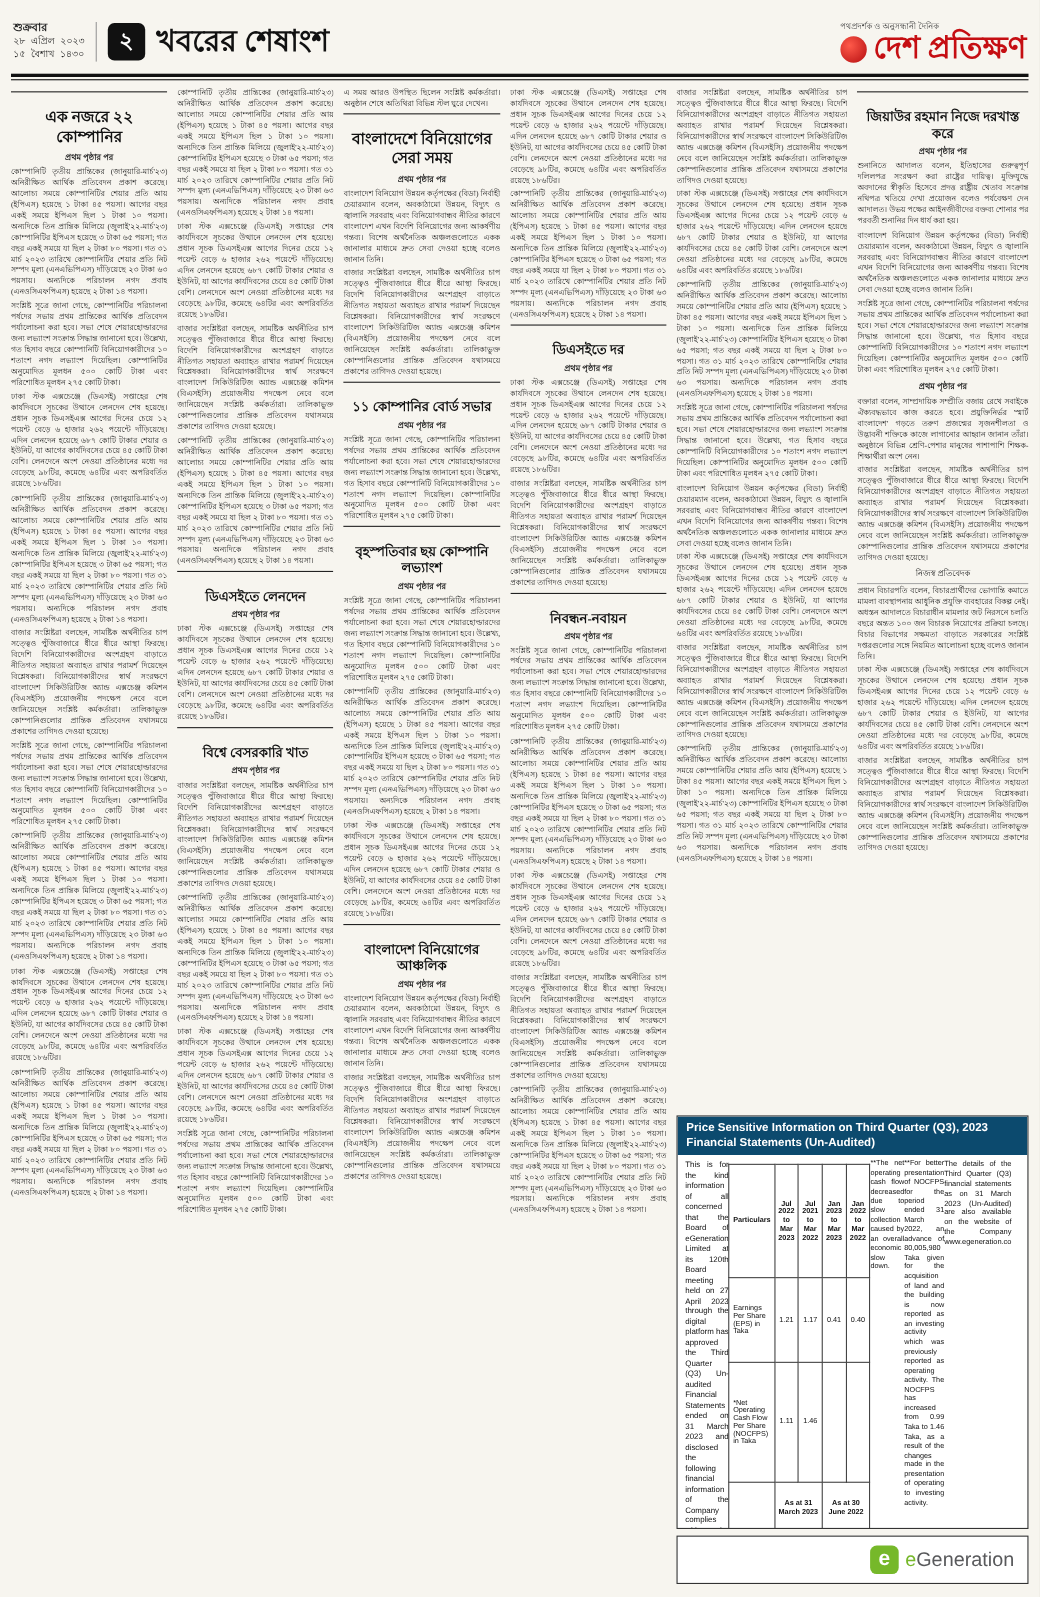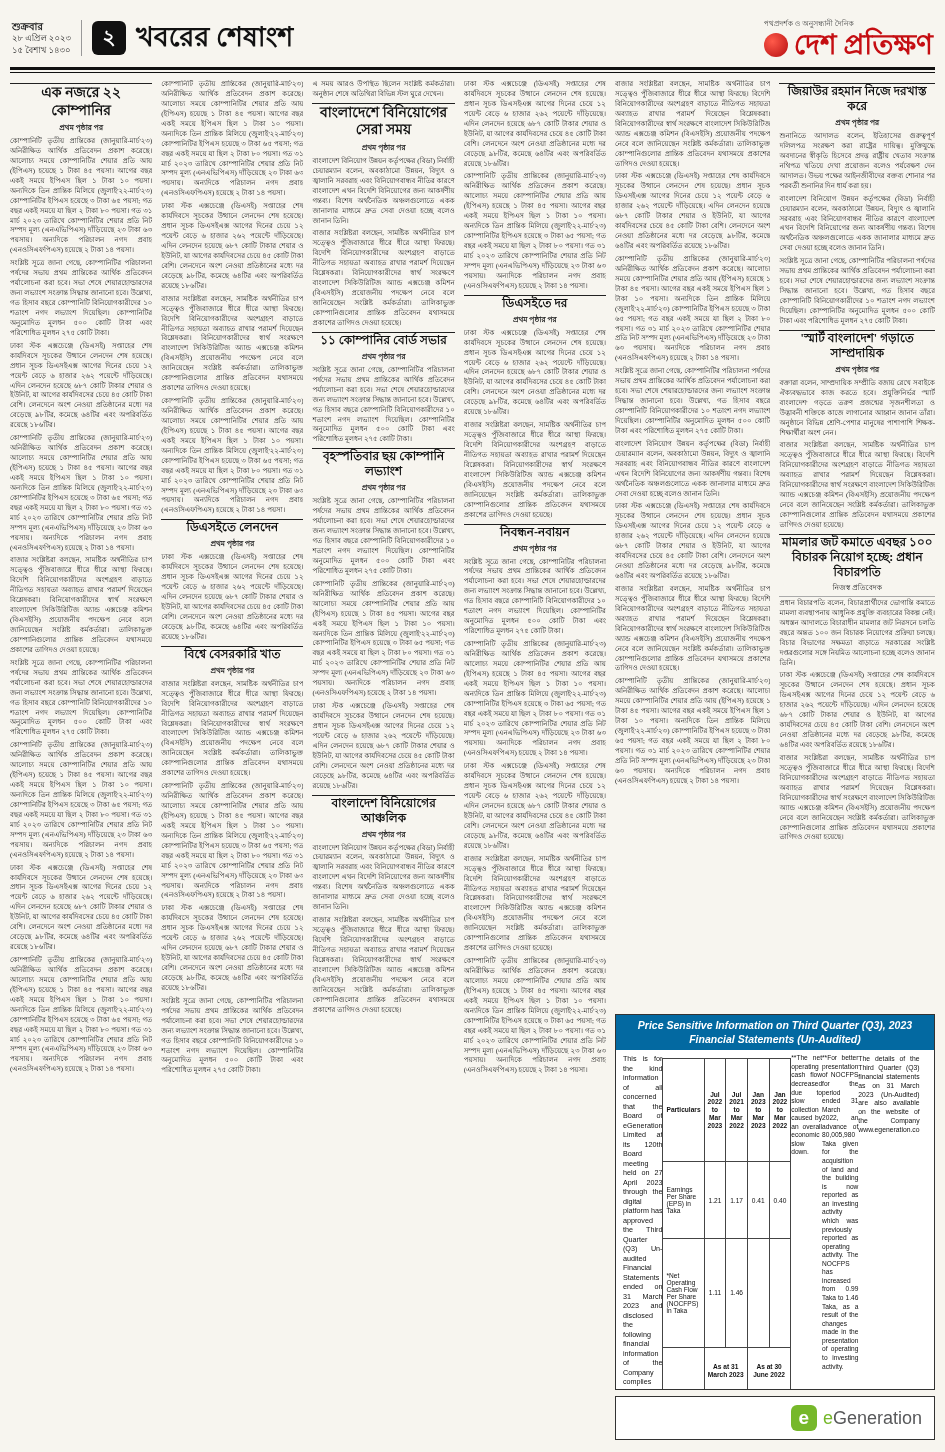--- a/index.html
+++ b/index.html
@@ -2,21 +2,21 @@
 <html><head>
 <meta charset="utf-8">
 <style>
   * { margin:0; padding:0; box-sizing:border-box; }
   html,body { width:945px; height:1452px; }
   body { font-family:"Liberation Serif", serif; background:#e8e5dd; overflow:hidden; }
   .page { width:945px; height:1452px; background:#f7f5ef; padding:12px 10px 10px; overflow:hidden; }
 
   
   .masthead { display:flex; align-items:center; gap:10px; height:52px; padding:0 2px; }
-  .dateblock { font-size:8.5px; line-height:1.35; color:#222; }
+  .dateblock { font-size:8.5px; line-height:1.35; color:#222;font-family:Liberation Mono, monospace; }
   .dateblock .day { font-weight:bold; font-size:10px; }
   .vr { width:1px; height:36px; background:#999; }
   .pagenum { width:34px; height:34px; background:#111; color:#fff; border-radius:6px;
              display:flex; align-items:center; justify-content:center; font-size:20px; font-weight:bold; }
   .section-title { font-size:27px; font-weight:bold; color:#111; white-space:nowrap; }
   .brand { margin-left:auto; text-align:left; }
   .tagline { font-size:7.5px; color:#444; margin-bottom:1px; }
   .brand-row { display:flex; align-items:center; gap:6px; justify-content:flex-end; }
   .brand-mark { width:24px; height:24px; border-radius:50%;
                 background:radial-gradient(circle at 35% 35%, #ff5a4a, #b50d10); display:inline-block; }
@@ -25,31 +25,31 @@
   .rule-thin  { height:1px; background:#111; margin-top:2px; }
 
   
   .cols { display:flex; gap:9px; height:1360px; margin-top:7px; }
   .col { flex:1; min-width:0; overflow:hidden; }
   .right-group { flex:2.25; min-width:0; display:flex; flex-direction:column; gap:6px; }
   .right-cols { display:flex; gap:9px; height:928px; overflow:hidden; }
   .rcol { flex:1; min-width:0; overflow:hidden; }
 
   .hl { font-weight:bold; text-align:center; font-size:14px; line-height:1.25;
-        padding:0 2px 2px; border-top:1px solid #222; margin-top:3px; color:#111; }
+        padding:15px 2px 2px; border-top:1px solid #222; margin-top:3px; color:#111; }
   .hl-sm { font-size:12px; }
   .kicker { text-align:center; font-size:7.5px; font-weight:bold; padding:1px 0 3px; color:#222; }
   .byline { text-align:center; font-size:7.5px; padding:0 0 2px; color:#222; border-bottom:1px solid #aaa; margin-bottom:2px; }
   p.body { font-size:7px; line-height:1.42; text-align:justify; margin:0 0 3px; color:#1b1b1b;font-family:Liberation Serif, serif; }
 
   
   .ad { flex:1; border:1px solid #333; background:#fff; overflow:hidden;
         font-family:"Liberation Sans", sans-serif; display:flex; flex-direction:column; }
-  .ad-title { background:#0369a1; color:#fff; text-align:center; font-weight:bold;
-              font-size:10.5px; line-height:1.3; padding:4px 8px;font-style:italic; }
+  .ad-title { background:#0c4a6e; color:#fff; text-align:left; font-weight:bold;
+              font-size:10.5px; line-height:1.3; padding:4px 8px; }
   .ad-inner { padding:4px 7px 3px; display:flex; flex-direction:row; flex:1; }
   .ad-intro { font-size:7.2px; line-height:1.32; text-align:justify; color:#111; }
   table.fin { width:100%; border-collapse:collapse; font-size:6.6px; margin:4px 0 3px; color:#111; }
   .fin th, .fin td { border:1px solid #444; padding:2px 3px; vertical-align:middle; }
   .fin th { font-weight:bold; text-align:center; line-height:1.2; }
   .fin td.lbl { text-align:left; width:38%; }
   .fin td.num { text-align:center; }
   .fn { font-size:6.6px; line-height:1.3; text-align:justify; color:#111; margin-bottom:2px; }
   .ad-details { font-size:6.8px; line-height:1.3; text-align:justify; color:#111; margin-top:1px; }
   .sig-row { display:flex; align-items:flex-end; margin-top:auto; padding-top:2px; }
@@ -200,27 +200,25 @@
         </section>
 
         <section class="rcol">
           <div class="hl hl-sm">জিয়াউর রহমান নিজে দরখাস্ত করে</div>
           <div class="kicker">প্রথম পৃষ্ঠার পর</div>
           <div>
               <p class="body">শুনানিতে আদালত বলেন, ইতিহাসের গুরুত্বপূর্ণ দলিলপত্র সংরক্ষণ করা রাষ্ট্রের দায়িত্ব। মুক্তিযুদ্ধে অবদানের স্বীকৃতি হিসেবে প্রদত্ত রাষ্ট্রীয় খেতাব সংক্রান্ত নথিপত্র খতিয়ে দেখা প্রয়োজন বলেও পর্যবেক্ষণ দেন আদালত। উভয় পক্ষের আইনজীবীদের বক্তব্য শোনার পর পরবর্তী শুনানির দিন ধার্য করা হয়।</p>
               <p class="body">বাংলাদেশ বিনিয়োগ উন্নয়ন কর্তৃপক্ষের (বিডা) নির্বাহী চেয়ারম্যান বলেন, অবকাঠামো উন্নয়ন, বিদ্যুৎ ও জ্বালানি সরবরাহ এবং বিনিয়োগবান্ধব নীতির কারণে বাংলাদেশ এখন বিদেশি বিনিয়োগের জন্য আকর্ষণীয় গন্তব্য। বিশেষ অর্থনৈতিক অঞ্চলগুলোতে একক জানালার মাধ্যমে দ্রুত সেবা দেওয়া হচ্ছে বলেও জানান তিনি।</p>
               <p class="body">সংশ্লিষ্ট সূত্রে জানা গেছে, কোম্পানিটির পরিচালনা পর্ষদের সভায় প্রথম প্রান্তিকের আর্থিক প্রতিবেদন পর্যালোচনা করা হবে। সভা শেষে শেয়ারহোল্ডারদের জন্য লভ্যাংশ সংক্রান্ত সিদ্ধান্ত জানানো হবে। উল্লেখ্য, গত হিসাব বছরে কোম্পানিটি বিনিয়োগকারীদের ১০ শতাংশ নগদ লভ্যাংশ দিয়েছিল। কোম্পানিটির অনুমোদিত মূলধন ৫০০ কোটি টাকা এবং পরিশোধিত মূলধন ২৭৫ কোটি টাকা।</p>
             </div>
-          <div class="hl hl-sm">'স্মার্ট বাংলাদেশ' গড়াতে সাম্প্রদায়িক</div>
           <div class="kicker">প্রথম পৃষ্ঠার পর</div>
           <div>
               <p class="body">বক্তারা বলেন, সাম্প্রদায়িক সম্প্রীতি বজায় রেখে সবাইকে ঐক্যবদ্ধভাবে কাজ করতে হবে। প্রযুক্তিনির্ভর 'স্মার্ট বাংলাদেশ' গড়তে তরুণ প্রজন্মের সৃজনশীলতা ও উদ্ভাবনী শক্তিকে কাজে লাগানোর আহ্বান জানান তাঁরা। অনুষ্ঠানে বিভিন্ন শ্রেণি-পেশার মানুষের পাশাপাশি শিক্ষক-শিক্ষার্থীরা অংশ নেন।</p>
               <p class="body">বাজার সংশ্লিষ্টরা বলছেন, সামষ্টিক অর্থনীতির চাপ সত্ত্বেও পুঁজিবাজারে ধীরে ধীরে আস্থা ফিরছে। বিদেশি বিনিয়োগকারীদের অংশগ্রহণ বাড়াতে নীতিগত সহায়তা অব্যাহত রাখার পরামর্শ দিয়েছেন বিশ্লেষকরা। বিনিয়োগকারীদের স্বার্থ সংরক্ষণে বাংলাদেশ সিকিউরিটিজ অ্যান্ড এক্সচেঞ্জ কমিশন (বিএসইসি) প্রয়োজনীয় পদক্ষেপ নেবে বলে জানিয়েছেন সংশ্লিষ্ট কর্মকর্তারা। তালিকাভুক্ত কোম্পানিগুলোর প্রান্তিক প্রতিবেদন যথাসময়ে প্রকাশের তাগিদও দেওয়া হয়েছে।</p>
             </div>
-          <div class="hl hl-sm">মামলার জট কমাতে এবছর ১০০ বিচারক নিয়োগ হচ্ছে: প্রধান বিচারপতি</div>
           <div class="byline">নিজস্ব প্রতিবেদক</div>
           <div>
               <p class="body">প্রধান বিচারপতি বলেন, বিচারপ্রার্থীদের ভোগান্তি কমাতে মামলা ব্যবস্থাপনায় আধুনিক প্রযুক্তি ব্যবহারের বিকল্প নেই। অধস্তন আদালতে বিচারাধীন মামলার জট নিরসনে চলতি বছরে অন্তত ১০০ জন বিচারক নিয়োগের প্রক্রিয়া চলছে। বিচার বিভাগের সক্ষমতা বাড়াতে সরকারের সংশ্লিষ্ট দপ্তরগুলোর সঙ্গে নিয়মিত আলোচনা হচ্ছে বলেও জানান তিনি।</p>
               <p class="body">ঢাকা স্টক এক্সচেঞ্জে (ডিএসই) সপ্তাহের শেষ কার্যদিবসে সূচকের উত্থানে লেনদেন শেষ হয়েছে। প্রধান সূচক ডিএসইএক্স আগের দিনের চেয়ে ১২ পয়েন্ট বেড়ে ৬ হাজার ২৬২ পয়েন্টে দাঁড়িয়েছে। এদিন লেনদেন হয়েছে ৬৮৭ কোটি টাকার শেয়ার ও ইউনিট, যা আগের কার্যদিবসের চেয়ে ৪৫ কোটি টাকা বেশি। লেনদেনে অংশ নেওয়া প্রতিষ্ঠানের মধ্যে দর বেড়েছে ৯৮টির, কমেছে ৬৪টির এবং অপরিবর্তিত রয়েছে ১৮৬টির।</p>
               <p class="body">বাজার সংশ্লিষ্টরা বলছেন, সামষ্টিক অর্থনীতির চাপ সত্ত্বেও পুঁজিবাজারে ধীরে ধীরে আস্থা ফিরছে। বিদেশি বিনিয়োগকারীদের অংশগ্রহণ বাড়াতে নীতিগত সহায়তা অব্যাহত রাখার পরামর্শ দিয়েছেন বিশ্লেষকরা। বিনিয়োগকারীদের স্বার্থ সংরক্ষণে বাংলাদেশ সিকিউরিটিজ অ্যান্ড এক্সচেঞ্জ কমিশন (বিএসইসি) প্রয়োজনীয় পদক্ষেপ নেবে বলে জানিয়েছেন সংশ্লিষ্ট কর্মকর্তারা। তালিকাভুক্ত কোম্পানিগুলোর প্রান্তিক প্রতিবেদন যথাসময়ে প্রকাশের তাগিদও দেওয়া হয়েছে।</p>
             </div>
         </section>
       </div>
 
       <aside class="ad">

